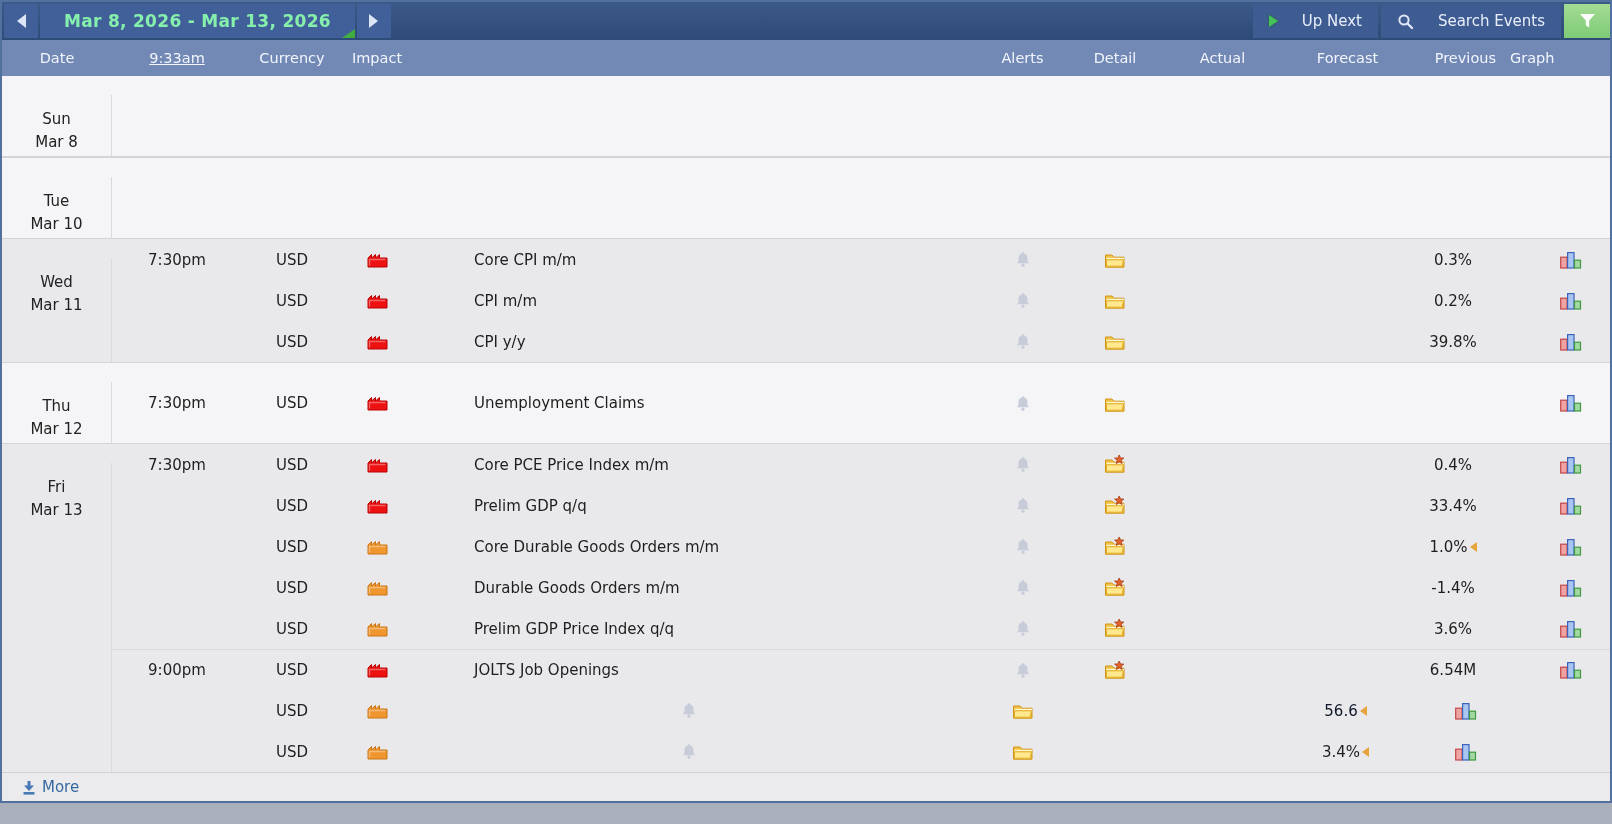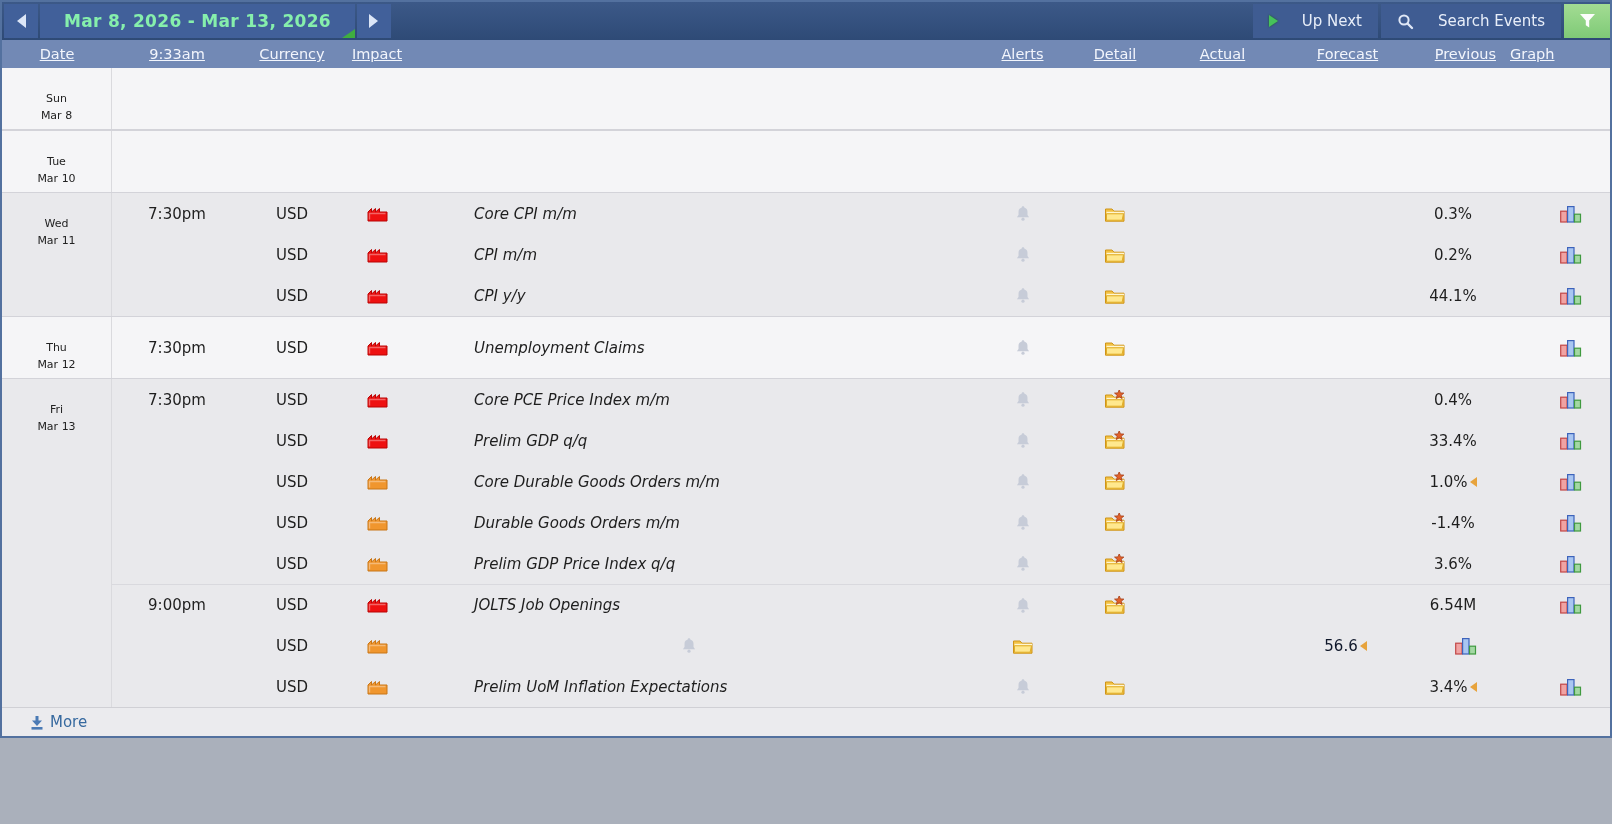--- a/index.html
+++ b/index.html
@@ -50,71 +50,71 @@
     border-left:9px solid #46c25a;
     filter:drop-shadow(0 0 1px #1e5c28);
   }
   .filter-btn {
     width:46px; background:linear-gradient(#a3dc93,#7fca77);
     display:flex; align-items:center; justify-content:center;
     margin-left:3px; cursor:pointer;
   }
   
   .header-row {
-    height:28px; background:#7289b5;
+    height:36px; background:#7289b5;
     display:grid;
     grid-template-columns:110px 130px 100px 70px 1fr 115px 70px 145px 105px 110px 100px;
     align-items:center;
-    color:#f2f5fc; font-size:14.5px;text-decoration:underline;
+    color:#f2f5fc; font-size:14.5px;
   }
   .h { text-align:center; white-space:nowrap; }
   .h-time { text-decoration:underline; cursor:pointer; }
   .h-prev { text-align:right; padding-right:14px; }
   .h-graph { text-align:left; }
   
   .day-row { display:flex; border-top:1px solid #d3d3d9; }
   .day-row:first-child { border-top:none; }
   .day-light { background:#f5f5f7; }
   .day-dark  { background:#e9e9ec; }
   .date-cell {
     width:110px; min-height:61px; flex:none;
     border-right:1px solid #dadade;
     display:flex; flex-direction:column; align-items:center; justify-content:flex-start;
-    padding-top:22px;
-    font-size:11px; color:#222; line-height:1.55;
+    padding-top:13px;
+    font-size:15px; color:#222; line-height:1.55;margin-top:19px;
   }
   .events { flex:1; display:flex; flex-direction:column; justify-content:center; }
   .event-row {
     height:41px;
     display:grid;
     grid-template-columns:130px 100px 70px 1fr 115px 70px 145px 105px 110px 100px;
     align-items:center;
     font-size:15px; color:#1e1e1e;
   }
   .event-row.group-start { border-top:1px solid #d9d9de; }
   .c-time, .c-cur { text-align:center; }
   .c-impact, .c-alert, .c-detail { display:flex; justify-content:center; align-items:center; }
   .c-alert  { cursor:pointer; }
   .c-detail { cursor:pointer; }
-  .c-name { padding-left:62px; cursor:pointer;font-style:italic; }
+  .c-name { padding-left:62px; cursor:pointer; }
   .c-prev {
     display:flex; align-items:center; justify-content:center;
     padding-right:4px; gap:2px;
   }
   .c-prev.red { color:#0f172a; }
   .c-graph { display:flex; align-items:center; justify-content:center; padding-left:22px; cursor:pointer; }
   .rev-tri {
     width:0; height:0; display:inline-block;
     border-top:5px solid transparent; border-bottom:5px solid transparent;
     border-right:7px solid #e7a33c;
   }
   
   .more-bar {
     height:29px; background:#ebebee; border-top:1px solid #d0d0d5;
-    display:flex; align-items:center; padding-left:28px;
+    display:flex; align-items:center; padding-left:20px;
   }
   .more-link {
     color:#36699f; font-size:15px; cursor:pointer;
     display:flex; align-items:center; gap:6px;
   }
 </style>
 </head>
 <body>
 
 <div class="page">
@@ -282,21 +282,21 @@
             <div class="c-detail">
               <svg width="22" height="19" viewBox="0 0 22 19">
                 <path d="M1.5 5 h6.5 l2 2.2 h10 v10 h-18.5 z" fill="#f3c244" stroke="#cf9418" stroke-width="1"></path>
                 <path d="M2.5 8.6 h17.5" stroke="#fff6d2" stroke-width="1.6"></path>
                 <path d="M2.5 9.8 h17 l-1.4 6.4 h-15.6 z" fill="#ffe88e" stroke="#e0ae2a" stroke-width="1"></path>
               </svg>
             </div>
             <div class="c-actual"></div>
             <div class="c-forecast"></div>
             <div class="c-prev">
-              <span>44.1%</span>
+              <span>39.8%</span>
             </div>
             <div class="c-graph">
               <svg width="22" height="18" viewBox="0 0 22 18">
                 <rect x="0.7" y="6.2" width="6.4" height="10.8" fill="#f0a3a3" stroke="#c24747" stroke-width="1.2"></rect>
                 <rect x="7.6" y="1.6" width="6.4" height="15.4" fill="#a9c6f2" stroke="#3d63bb" stroke-width="1.2"></rect>
                 <rect x="14.5" y="9.2" width="6" height="7.8" fill="#a3d8a3" stroke="#3f9a3f" stroke-width="1.2"></rect>
               </svg>
             </div>
           </div>
         </div>
@@ -622,21 +622,20 @@
           </div>
           <div class="event-row">
             <div class="c-time"></div>
             <div class="c-cur">USD</div>
             <div class="c-impact">
               <svg width="21" height="16" viewBox="0 0 21 16">
                 <path d="M1 15 V6 L4.5 2.5 V6 L8.5 2.5 V6 L12.5 2.5 V6 H20 V15 Z" fill="#f0962e" stroke="#c97617" stroke-width="1"></path>
                 <path d="M2.5 13.5 V7.5 H18.5" fill="none" stroke="rgba(255,255,255,0.35)" stroke-width="1.4"></path>
               </svg>
             </div>
-            <div class="c-name">Prelim UoM Inflation Expectations</div>
             <div class="c-alert">
               <svg width="16" height="17" viewBox="0 0 20 21">
                 <path d="M10 1.4 c1 0 1.6 .7 1.6 1.6 c2.6 .7 4 2.9 4 5.3 v4.2 l2 2.6 H2.4 l2 -2.6 V8.3 c0 -2.4 1.4 -4.6 4 -5.3 c0 -.9 .6 -1.6 1.6 -1.6 z" fill="#c7ccd8"></path>
                 <circle cx="10" cy="17.6" r="2" fill="#c7ccd8"></circle>
               </svg>
             </div>
             <div class="c-detail">
               <svg width="22" height="19" viewBox="0 0 22 19">
                 <path d="M1.5 5 h6.5 l2 2.2 h10 v10 h-18.5 z" fill="#f3c244" stroke="#cf9418" stroke-width="1"></path>
                 <path d="M2.5 8.6 h17.5" stroke="#fff6d2" stroke-width="1.6"></path>

